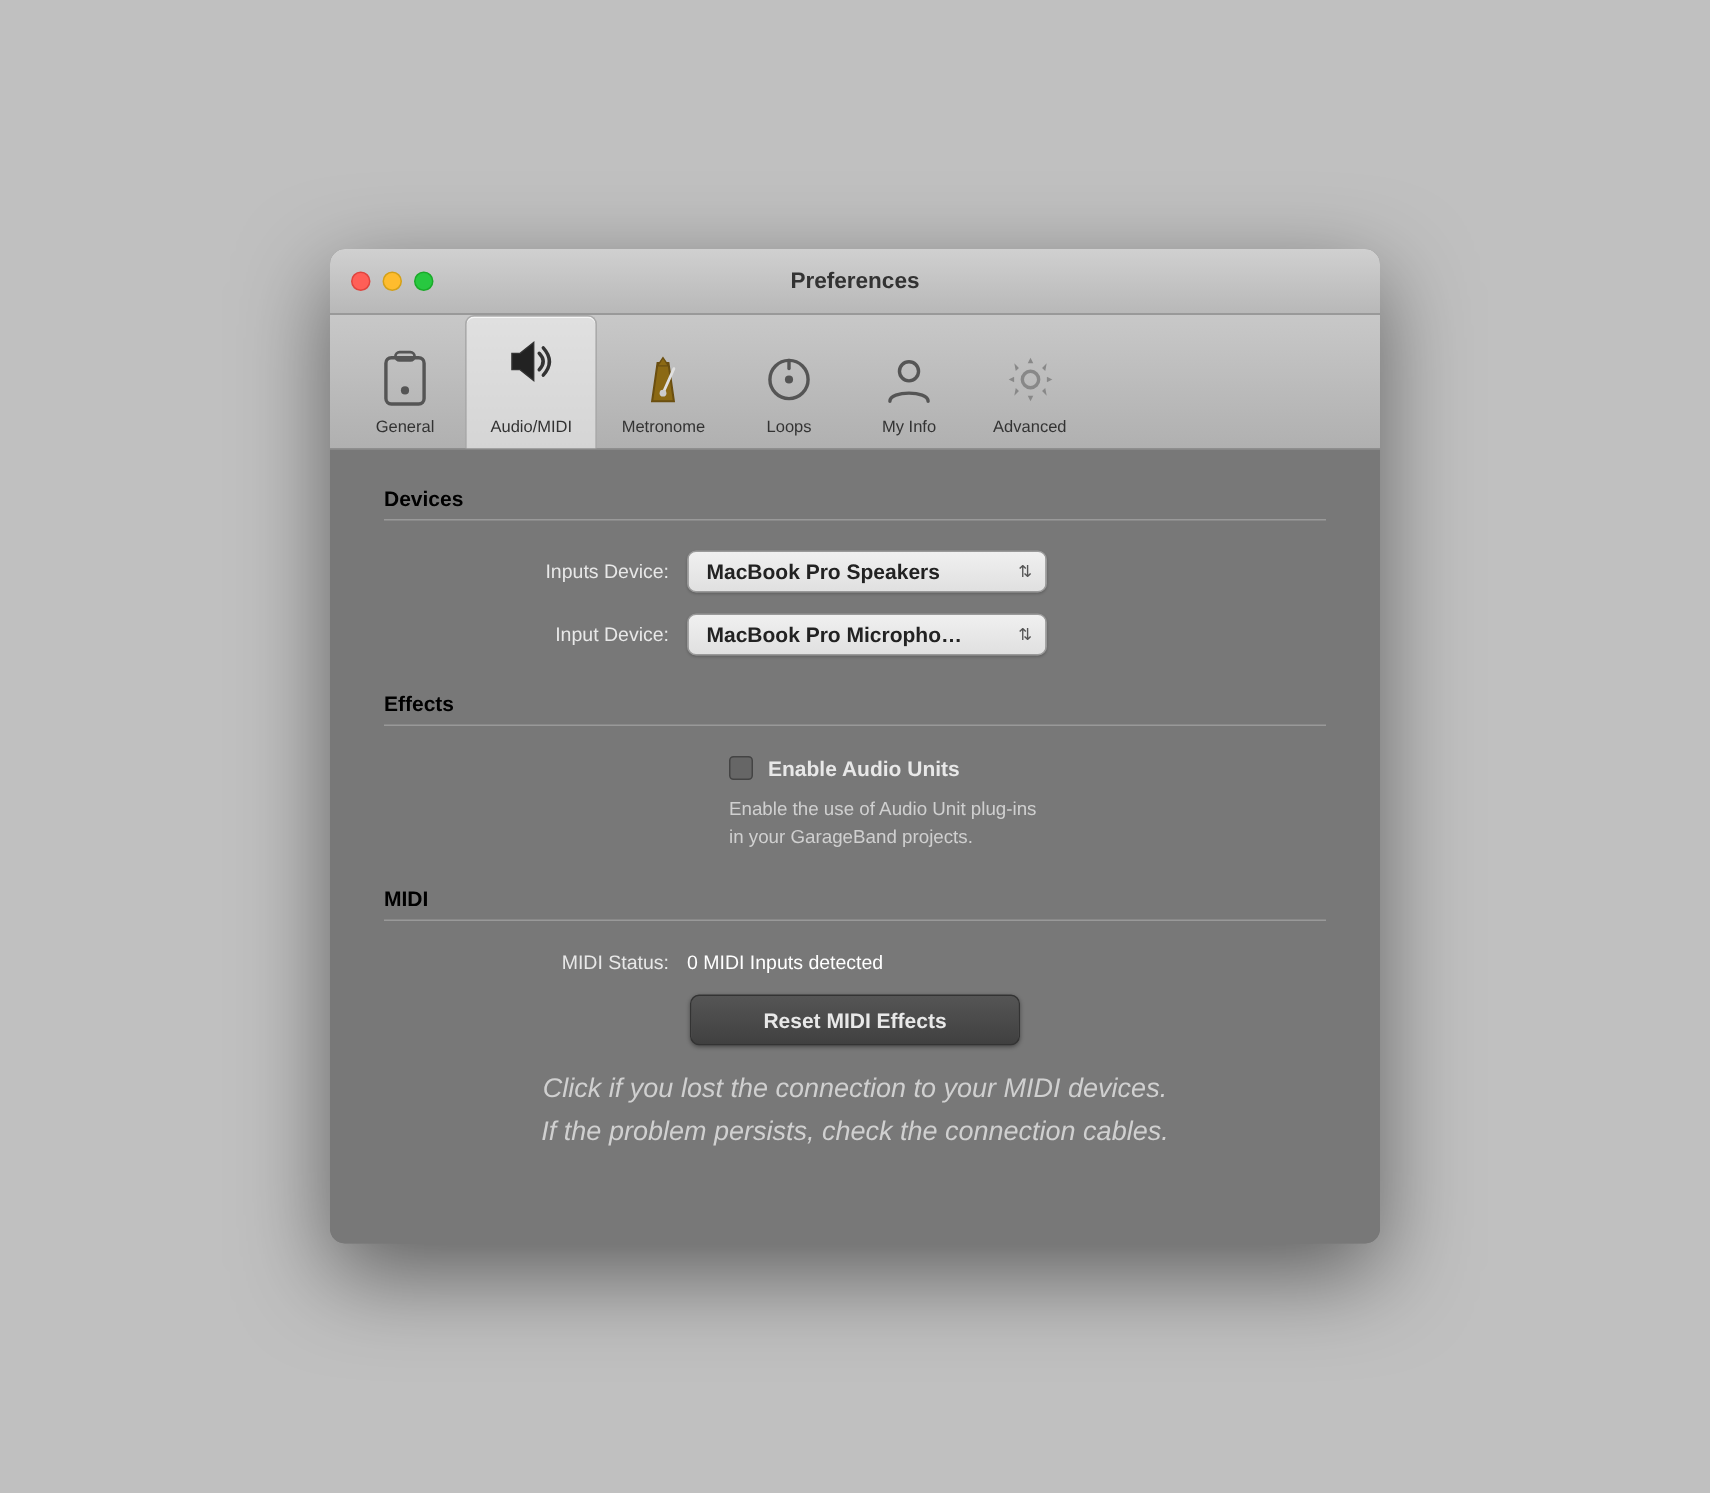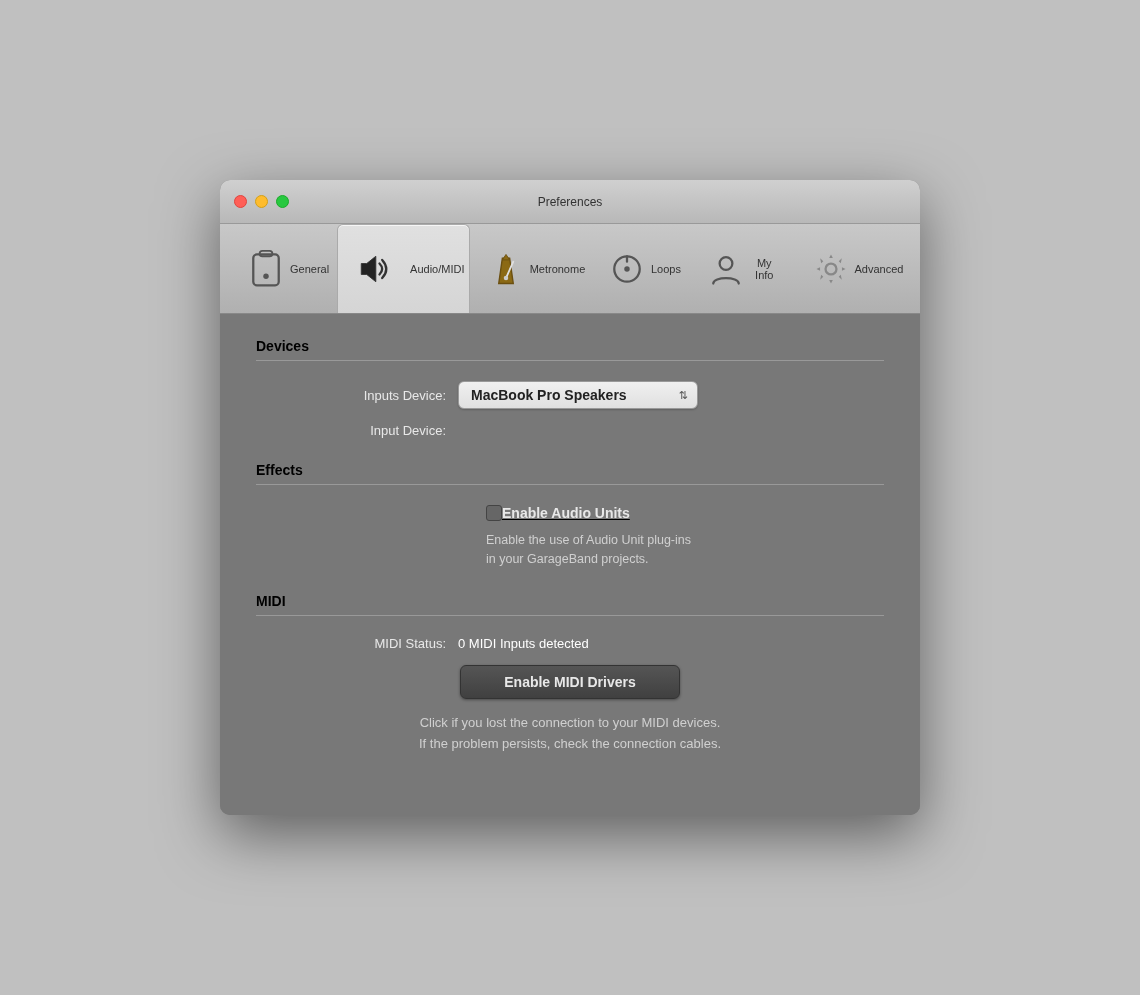--- a/index.html
+++ b/index.html
@@ -47,40 +47,40 @@
     }
 
     .btn-close { background: #ff5f57; border: 1px solid #e0443e; }
     .btn-minimize { background: #febc2e; border: 1px solid #d4a017; }
     .btn-maximize { background: #28c840; border: 1px solid #1aab29; }
 
     .title-bar-title {
       position: absolute;
       left: 50%;
       transform: translateX(-50%);
-      font-size: 12px;
-      font-weight: 400;
+      font-size: 15px;
+      font-weight: 700;
       color: #333;
     }
 
     
     .toolbar {
       background: linear-gradient(to bottom, #c8c8c8, #b0b0b0);
       display: flex;
       align-items: stretch;
       border-bottom: 1px solid #888;
       padding: 0 10px;
       height: 90px;
     }
 
     .tab-item {
       display: flex;
-      flex-direction: row;
-      align-items: center;
-      justify-content: flex-start;
+      flex-direction: column;
+      align-items: center;
+      justify-content: flex-end;
       padding: 8px 16px;
       cursor: pointer;
       border-radius: 6px 6px 0 0;
       gap: 4px;
       min-width: 80px;
     }
 
     .tab-item.active {
       background: linear-gradient(to bottom, #e0e0e0, #d5d5d5);
       box-shadow: inset 0 1px 0 rgba(255,255,255,0.7);
@@ -174,23 +174,23 @@
     }
 
     
     .effects-section {
       margin-bottom: 24px;
     }
 
     .checkbox-row {
       display: flex;
       align-items: center;
+      gap: 10px;
       padding-left: 230px;
       margin-bottom: 10px;
-      text-decoration: underline;
     }
 
     .checkbox-custom {
       width: 16px;
       height: 16px;
       background: #666;
       border: 1px solid #444;
       border-radius: 3px;
       cursor: pointer;
       flex-shrink: 0;
@@ -250,23 +250,24 @@
       font-weight: 600;
       color: #e8e8e8;
       cursor: pointer;
       min-width: 220px;
       text-align: center;
       box-shadow: 0 1px 3px rgba(0,0,0,0.4);
     }
 
     .midi-description {
       text-align: center;
-      font-size: 13px;
+      font-size: 18px;
       color: #d0d0d0;
       line-height: 1.6;
+      font-style: italic;
     }
 
     .window-wrapper {
       position: relative;
     }
 
     
     .svg-icon {
       width: 40px;
       height: 40px;
@@ -377,20 +378,25 @@
           <span class="form-label">Inputs Device:</span>
           <div class="select-wrapper">
             <select class="form-select">
               <option>MacBook Pro Speakers</option>
             </select>
           </div>
         </div>
 
         <div class="form-row">
           <span class="form-label">Input Device:</span>
+          <div class="select-wrapper">
+            <select class="form-select">
+              <option>MacBook Pro Micropho…</option>
+            </select>
+          </div>
         </div>
       </div>
 
       <div class="effects-section">
         <div class="section-title">Effects</div>
         <div class="section-divider"></div>
 
         <div class="checkbox-row">
           <div class="checkbox-custom"></div>
           <span class="checkbox-label">Enable Audio Units</span>
@@ -405,21 +411,21 @@
       <div class="midi-section">
         <div class="section-title">MIDI</div>
         <div class="section-divider"></div>
 
         <div class="midi-status-row">
           <span class="midi-status-label">MIDI Status:</span>
           <span class="midi-status-value">0 MIDI Inputs detected</span>
         </div>
 
         <div class="midi-button-row">
-          <button class="midi-reset-btn">Enable MIDI Drivers</button>
+          <button class="midi-reset-btn">Reset MIDI Effects</button>
         </div>
 
         <div class="midi-description">
           <span>Click if you lost the connection to your MIDI devices.</span><br>
           <span>If the problem persists, check the connection cables.</span>
         </div>
       </div>
 
     </div>
   </div>

